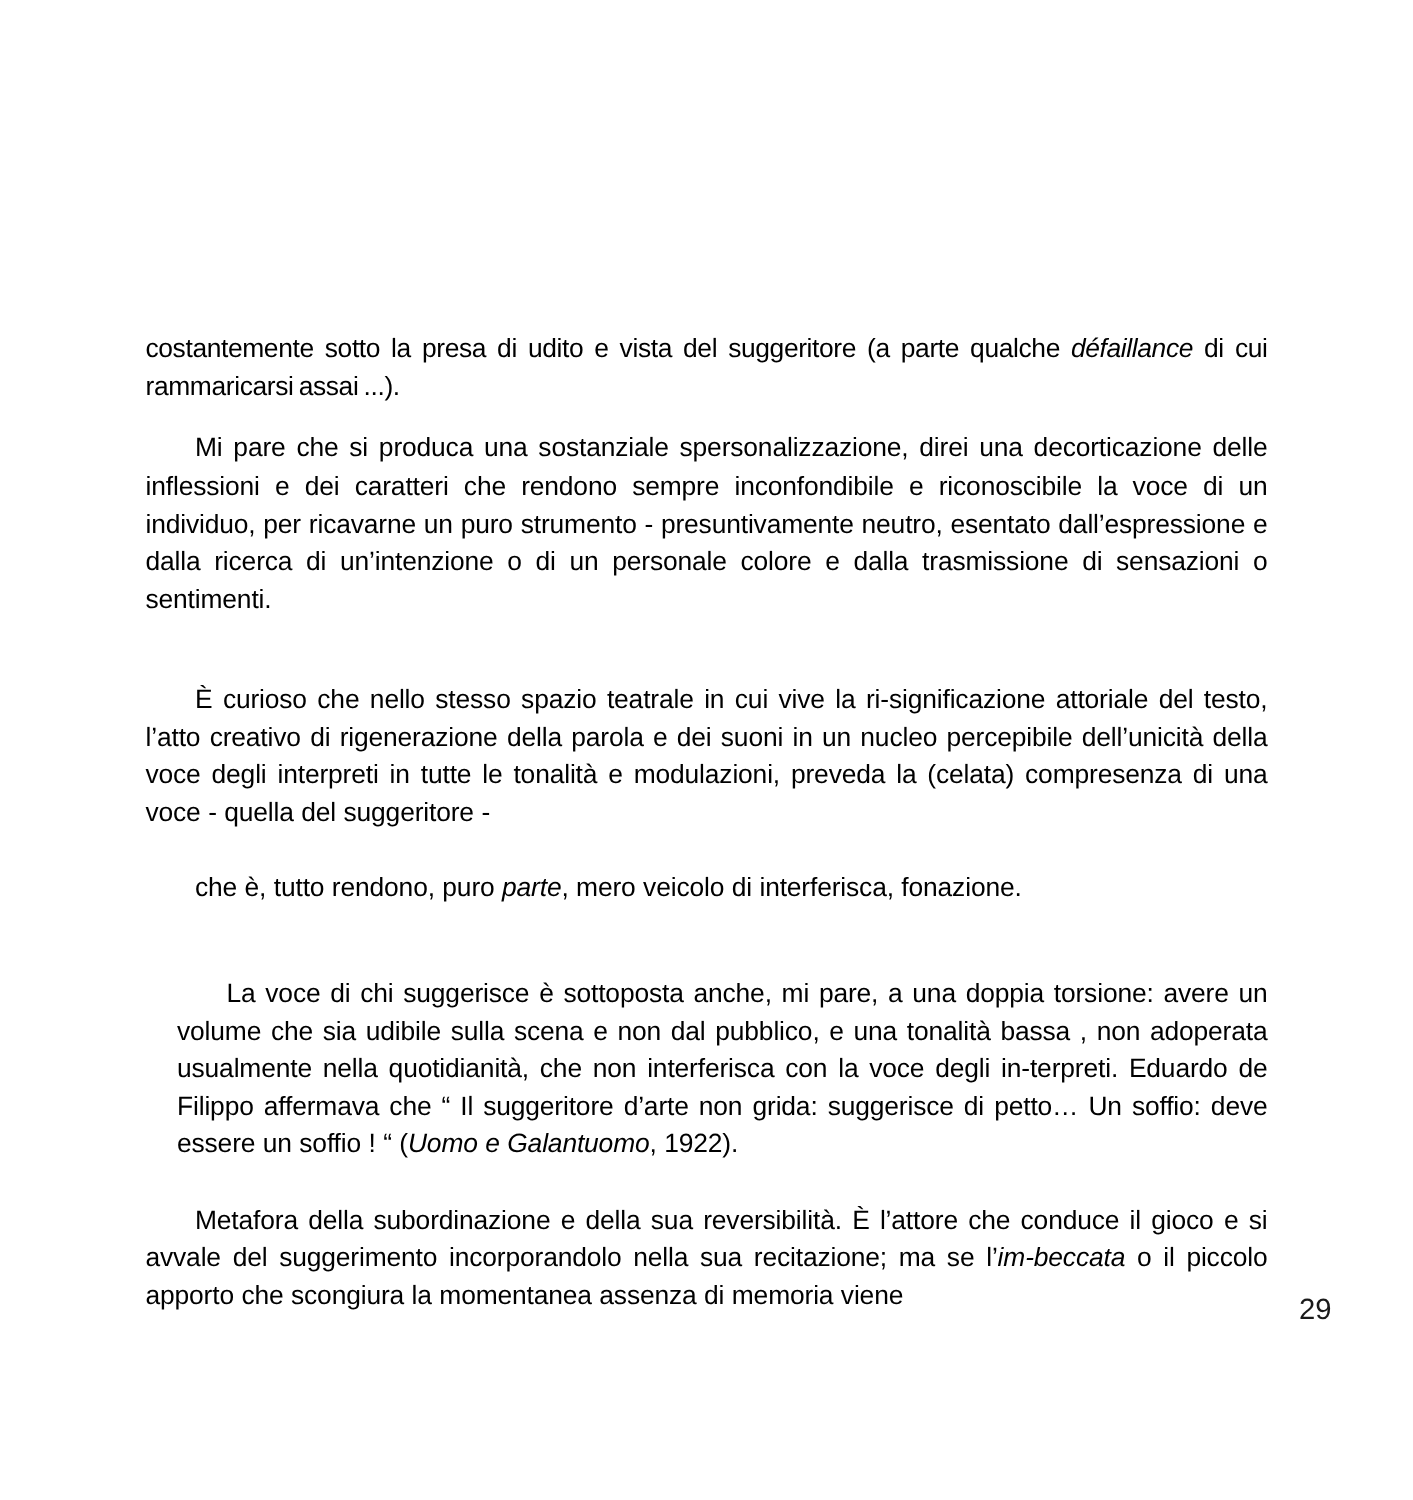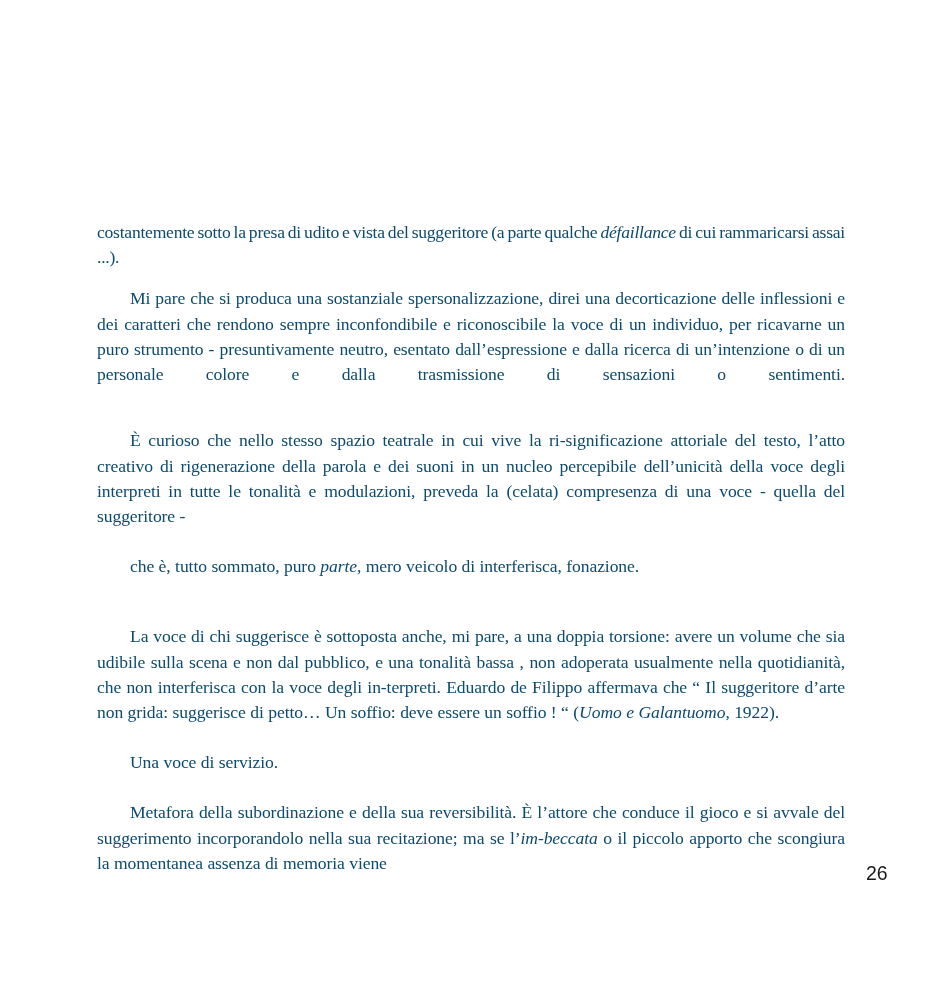--- a/index.html
+++ b/index.html
@@ -34,42 +34,41 @@
   }
 
   .para {
     margin: 0;
     font-size: 17.6px;
     line-height: 25.2px;
     text-align: justify;
     text-justify: inter-word;
     letter-spacing: -0.1px;
     word-spacing: 0.2px;
-    color: #0c4a6e;
-    font-family: Liberation Serif, serif;
+    color: #000000;
     -webkit-font-smoothing: none;
   }
 
   
   .para::after {
     content: "";
     display: inline-block;
     width: 100%;
   }
   .para.no-justify-last::after {
     content: none;
   }
 
   .para.indent {
     text-indent: 33px;
   }
 
   .gap-small { margin-top: 16px; }
   .gap-block { margin-top: 25px; }
-  .gap-large { margin-top: 45px; }
+  .gap-large { margin-top: 45px; margin-left: 21px; }
 
   .it {
     font-style: italic;
   }
 
   .page-number {
     position: absolute;
     left: 866px;
     top: 861px;
     font-size: 19.5px;
@@ -89,26 +88,25 @@
 <div class="page">
 
   <div class="text-column">
 
     <p class="para tight no-justify-last"><span>costantemente sotto la presa di udito e vista del suggeritore  (a parte qualche </span><span class="it">défaillance</span><span> di cui rammaricarsi assai ...).</span></p>
 
     <p class="para indent gap-small"><span>Mi pare che si produca una sostanziale spersonalizzazione, direi una decorticazione delle inflessioni  e dei caratteri   che  rendono sempre inconfondibile  e  riconoscibile  la  voce  di  un  individuo,  per  ricavarne  un  puro  strumento   -  presuntivamente neutro, esentato dall’espressione e dalla ricerca di un’intenzione o di un personale colore e dalla trasmissione di  sensazioni  o sentimenti.</span></p>
 
     <p class="para indent gap-small no-justify-last"><span>È curioso  che nello stesso spazio teatrale in cui vive la ri-significazione attoriale del testo,  l’atto creativo di  rigenerazione della parola e dei suoni  in un nucleo percepibile dell’unicità della  voce degli  interpreti   in tutte le tonalità e modulazioni, preveda   la (celata) compresenza di  una voce  - quella  del suggeritore -</span></p>
 
-    <p class="para indent gap-block no-justify-last"><span>che è, tutto sommato, puro </span><span class="it">parte</span><span>,  mero  veicolo di interferisca, fonazione.</span></p>
+    <p class="para indent gap-block no-justify-last"><span>che è, tutto rendono, puro </span><span class="it">parte</span><span>,  mero  veicolo di interferisca, fonazione.</span></p>
 
 
     <p class="para indent gap-large no-justify-last"><span>La voce di chi suggerisce  è sottoposta anche, mi pare,  a una doppia torsione: avere un volume che sia udibile  sulla scena e non  dal pubblico, e una tonalità bassa , non adoperata usualmente nella quotidianità, che non interferisca con la voce degli in-terpreti. Eduardo de Filippo affermava che “ Il suggeritore d’arte non grida: suggerisce di petto… Un soffio: deve essere un soffio ! “ (</span><span class="it">Uomo e Galantuomo</span><span>, 1922).</span></p>
 
-    <p class="para indent gap-block no-justify-last"><span>Una voce di servizio.</span></p>
 
     <p class="para indent gap-block no-justify-last"><span>Metafora della subordinazione e della sua reversibilità.  È l’attore  che conduce il gioco e si avvale del suggerimento incorporandolo nella sua recitazione;  ma se l’</span><span class="it">im-beccata</span><span> o il piccolo apporto che scongiura la momentanea  assenza di memoria viene</span></p>
 
   </div>
 
-  <div class="page-number">26</div>
+  <div class="page-number">29</div>
 
 </div>
 
 </body></html>

